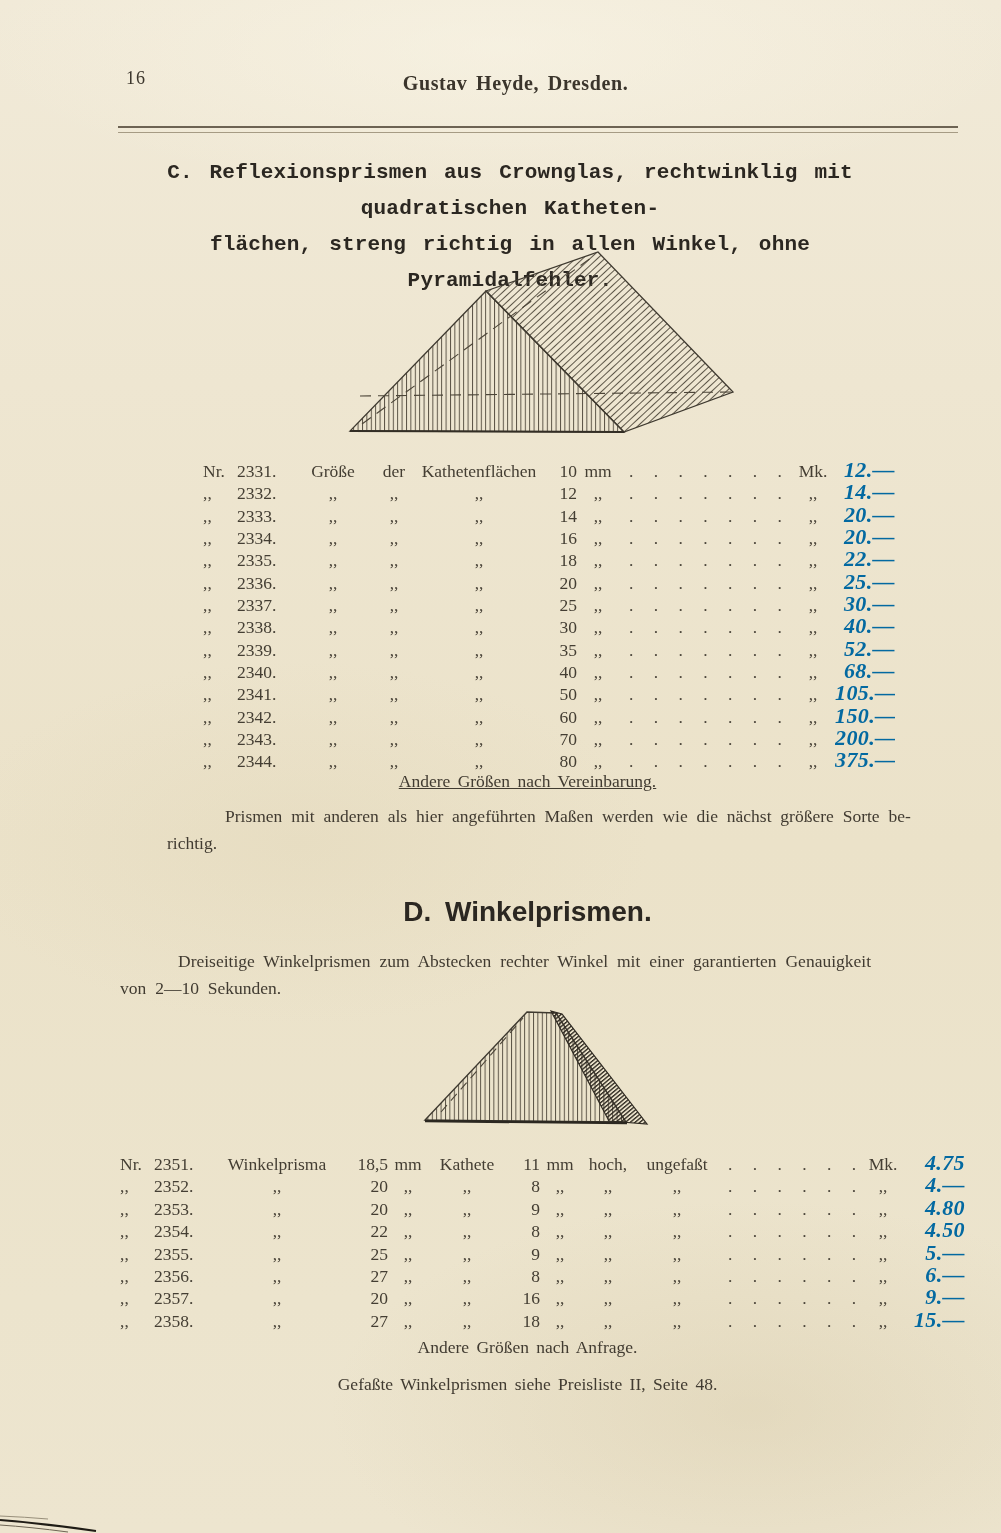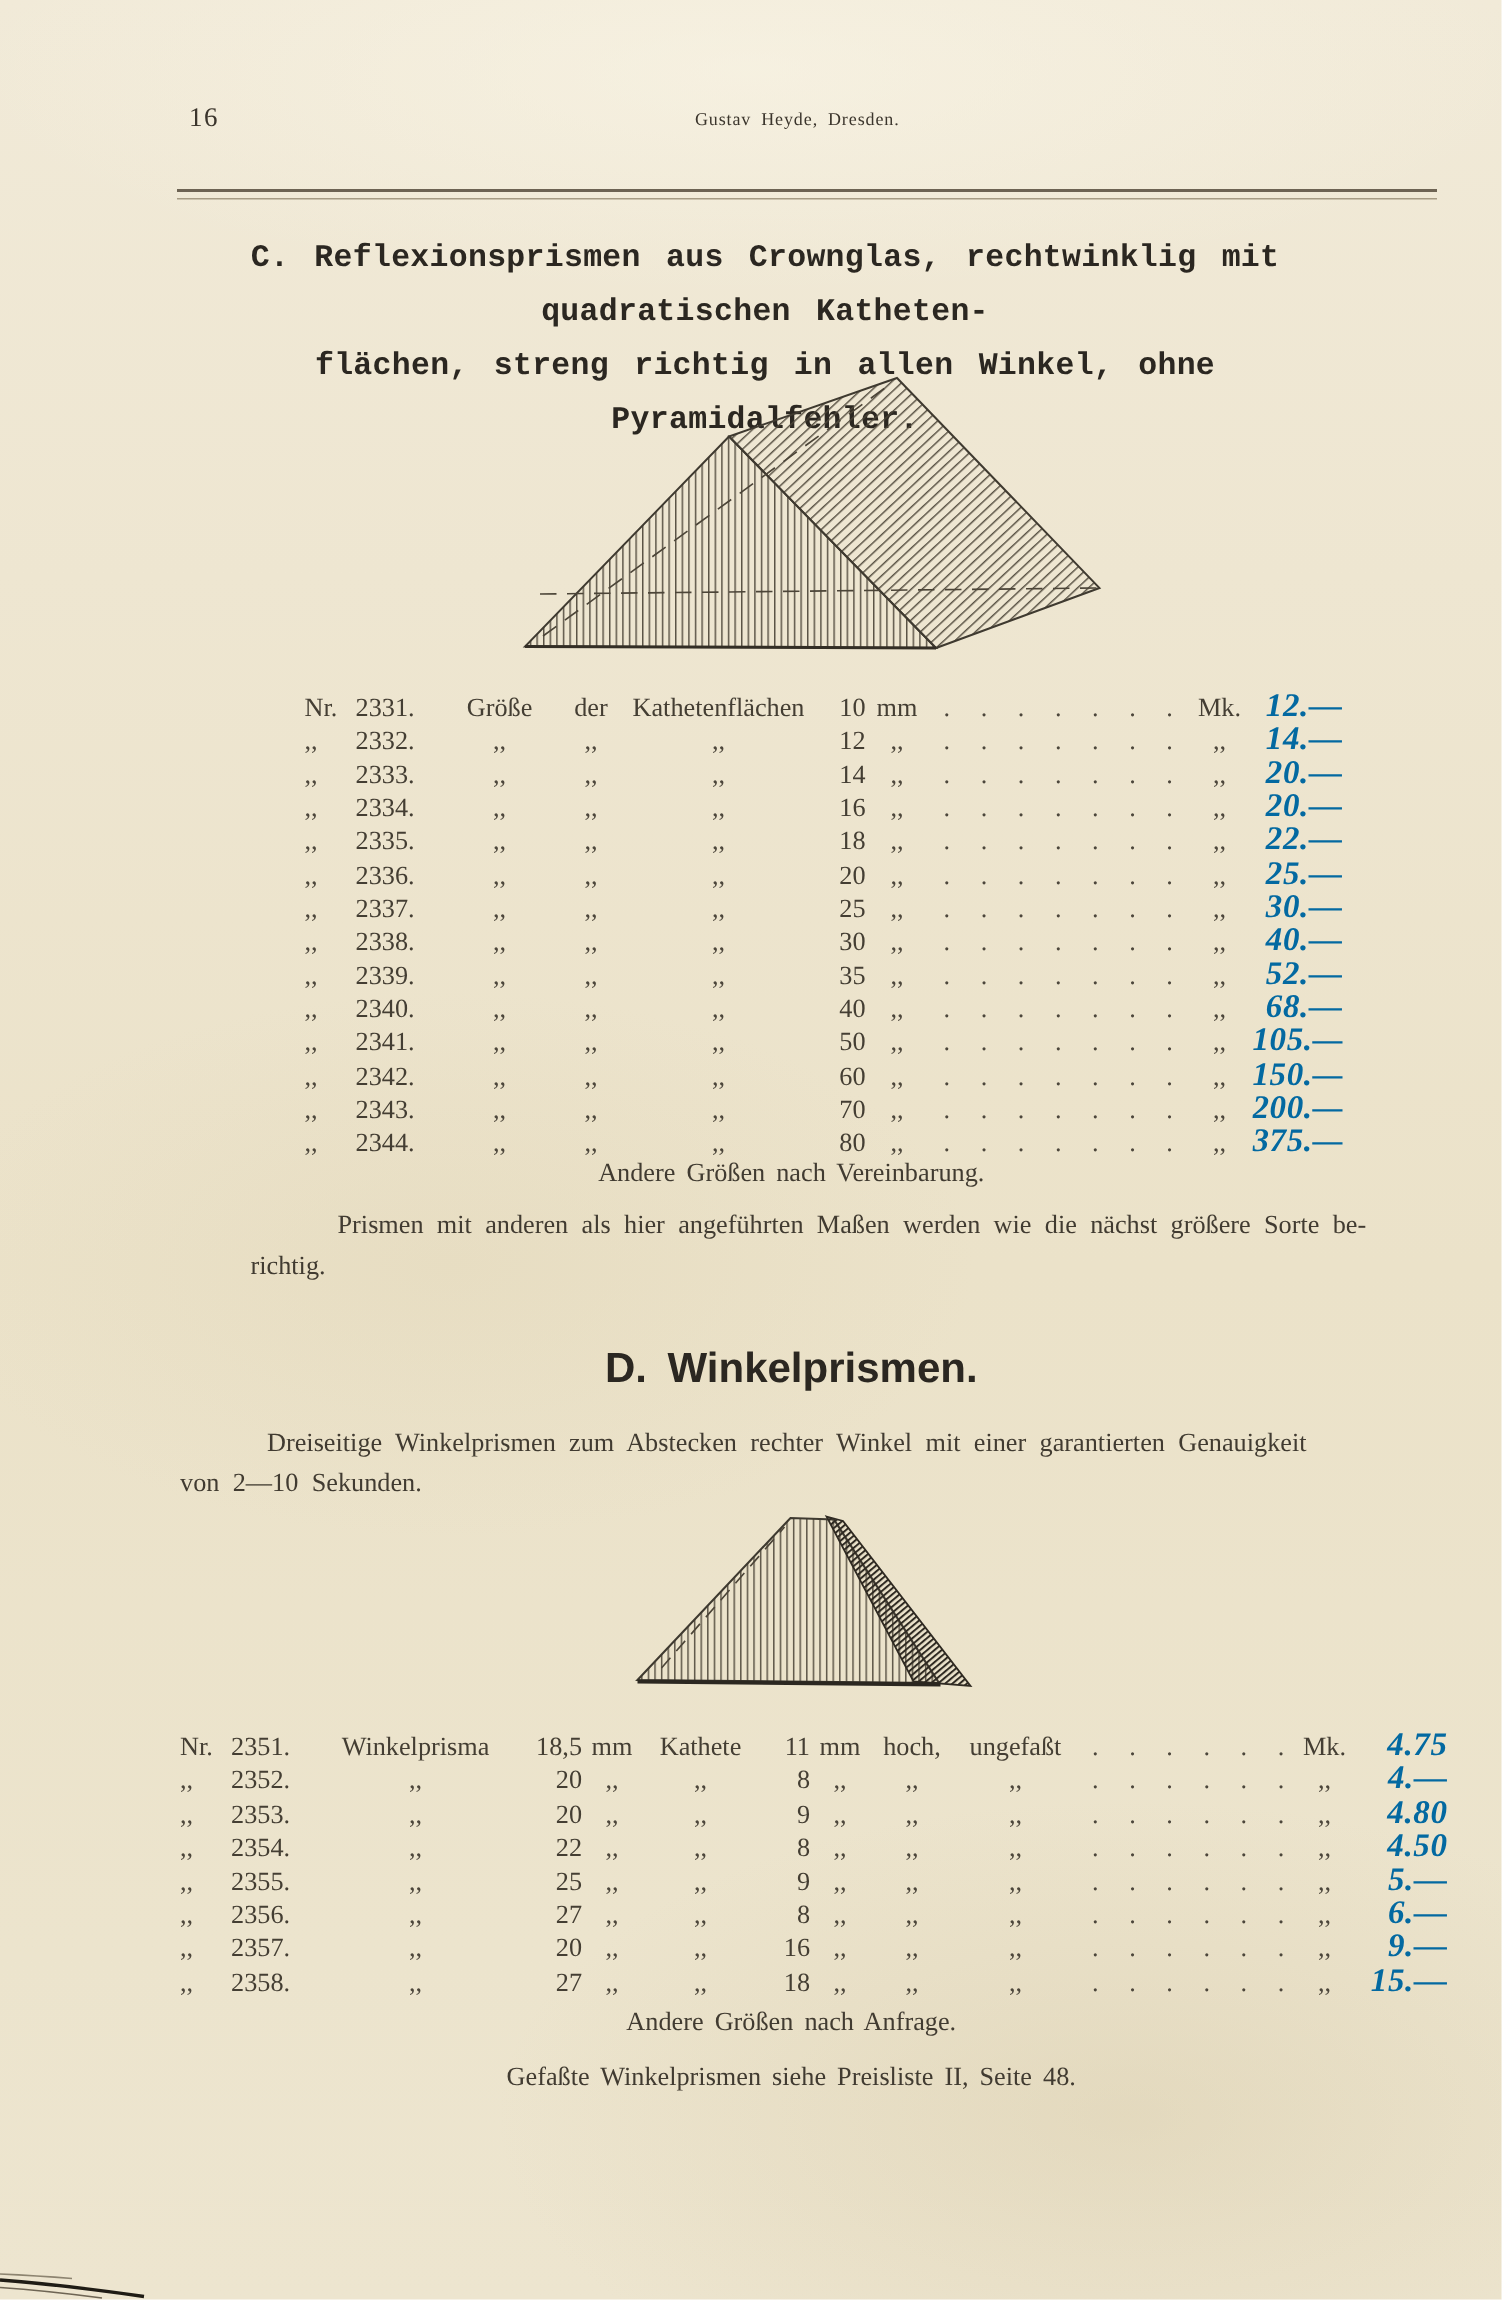--- a/index.html
+++ b/index.html
@@ -9,21 +9,21 @@
     color:#3b352c;
     background:
       radial-gradient(ellipse 600px 300px at 75% 92%, rgba(210,196,160,.35), rgba(0,0,0,0) 70%),
       radial-gradient(ellipse 500px 260px at 30% 55%, rgba(222,210,178,.30), rgba(0,0,0,0) 70%),
       radial-gradient(ellipse 700px 200px at 50% 3%, rgba(250,246,232,.55), rgba(0,0,0,0) 75%),
       linear-gradient(180deg,#f1ead8 0%,#eee6d1 25%,#ebe2c9 55%,#ece4cd 85%,#ede5cf 100%);
   }
   .abs{position:absolute;}
   
   .pageno{left:126px;top:68px;font-size:18px;letter-spacing:1px;}
-  .runhead{left:124px;top:72px;width:815px;text-align:center;font-size:12px;font-weight:400;letter-spacing:.6px;word-spacing:3px;}
+  .runhead{left:108px;top:72px;width:815px;text-align:center;font-size:20px;font-weight:700;letter-spacing:.6px;word-spacing:3px;}
   .rule1{left:118px;top:126px;width:840px;height:2px;background:#6d6353;}
   .rule2{left:118px;top:132px;width:840px;height:1px;background:#a69b84;}
   
   .head-c{left:110px;top:155px;width:800px;text-align:center;
     font-family:Liberation Mono, monospace;font-weight:700;font-size:21px;line-height:36px;
     color:#2b2721;word-spacing:4px;letter-spacing:.2px;}
   .head-d{left:120px;top:896px;width:815px;text-align:center;
     font-family:"Liberation Sans",sans-serif;font-weight:700;font-size:28px;color:#2b2721;word-spacing:6px;}
   
   .para{font-size:17.5px;line-height:27px;word-spacing:4.5px;color:#413b31;}
@@ -255,21 +255,21 @@
         <span class="cell cc ditto">,,</span>
         <span class="cell cr">80</span>
         <span class="cell cc ditto">,,</span>
         <span class="cell dots">. . . . . . .</span>
         <span class="cell cc ditto">,,</span>
         <span class="cell cr price">375.—</span>
       </div>
     </div>
 </div>
 
-<div class="abs center-note" style="top:771px;">Andere Größen nach Vereinbarung.</div>
+<div class="abs center-note" style="top:771px;text-decoration:underline;">Andere Größen nach Vereinbarung.</div>
 
 <div class="abs para para-c">
   <div><span class="indent"></span><span>Prismen mit anderen als hier angeführten Maßen werden wie die nächst größere Sorte be-</span></div>
   <div>richtig.</div>
 </div>
 
 <div class="abs head-d">D. Winkelprismen.</div>
 
 <div class="abs para para-d">
   <div><span class="indent"></span><span>Dreiseitige Winkelprismen zum Abstecken rechter Winkel mit einer garantierten Genauigkeit</span></div>

